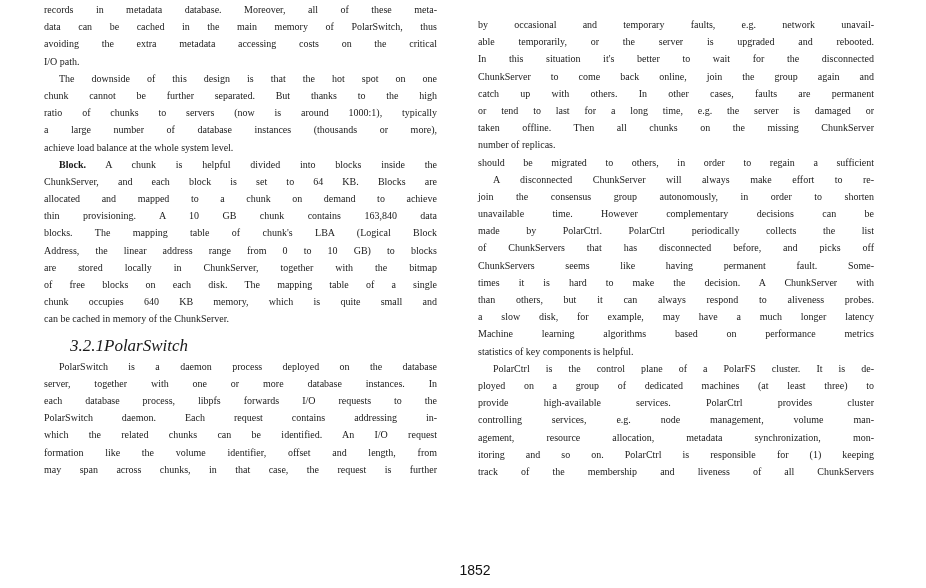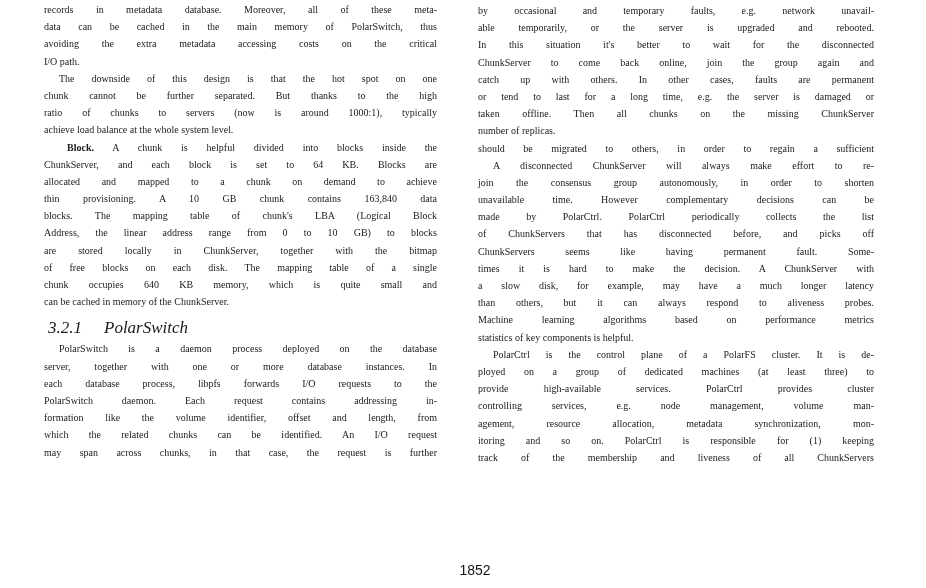--- a/index.html
+++ b/index.html
@@ -6,39 +6,40 @@
   body { width:926px; height:588px; position:relative; overflow:hidden;
          font-family:"Liberation Serif","DejaVu Serif",serif; color:#1a1a1a; }
   .col { position:absolute; top:0; width:393px; }
   .col.left { left:44px; }
   .col.right { left:478px; width:396px; }
   .line { height:17.2px; line-height:17.2px; font-size:10px; white-space:nowrap;
           text-align:justify; text-align-last:justify; display:block; }
   .line.last { text-align-last:left;font-family:Liberation Serif, serif; }
   .line.indent { padding-left:15px; }
   .heading { font-style:italic; font-size:17px; height:24px; line-height:24px; margin-top:6px; margin-bottom:0px; padding-left:4px; }
-  .heading .num { display:inline-block; width:56px; }
-  .bold { font-weight:bold;margin-left:8px; }
+  .heading .num { display:inline-block; width:56px;text-align:right; }
+  .bold { font-weight:bold; }
   .pagenum { position:absolute; left:12px; width:926px; top:562px; text-align:center;
              font-family:"Liberation Sans","DejaVu Sans",sans-serif; font-size:14px; color:#111; }
 </style>
 </head>
 <body>
 
 <div class="col left" style="top:1px;">
   <div>
     <span class="line">records in metadata database. Moreover, all of these meta-</span>
     <span class="line">data can be cached in the main memory of PolarSwitch, thus</span>
     <span class="line">avoiding the extra metadata accessing costs on the critical</span>
     <span class="line last">I/O path.</span>
   </div>
   <div>
     <span class="line indent">The downside of this design is that the hot spot on one</span>
     <span class="line">chunk cannot be further separated. But thanks to the high</span>
     <span class="line">ratio of chunks to servers (now is around 1000:1), typically</span>
+    <span class="line">a large number of database instances (thousands or more),</span>
     <span class="line last">achieve load balance at the whole system level.</span>
   </div>
   <div>
     <span class="line indent"><span class="bold">Block.</span><span> A chunk is helpful divided into blocks inside the</span></span>
     <span class="line">ChunkServer, and each block is set to 64 KB. Blocks are</span>
     <span class="line">allocated and mapped to a chunk on demand to achieve</span>
     <span class="line">thin provisioning.  A 10 GB chunk contains 163,840 data</span>
     <span class="line">blocks. The mapping table of chunk's LBA (Logical Block</span>
     <span class="line">Address, the linear address range from 0 to 10 GB) to blocks</span>
     <span class="line">are stored locally in ChunkServer, together with the bitmap</span>
@@ -47,48 +48,48 @@
     <span class="line last">can be cached in memory of the ChunkServer.</span>
   </div>
   <div class="heading">
     <span class="num">3.2.1</span><span>PolarSwitch</span>
   </div>
   <div>
     <span class="line indent">PolarSwitch is a daemon process deployed on the database</span>
     <span class="line">server, together with one or more database instances.  In</span>
     <span class="line">each database process, libpfs forwards I/O requests to the</span>
     <span class="line">PolarSwitch daemon. Each request contains addressing in-</span>
+    <span class="line">which the related chunks can be identified. An I/O request</span>
     <span class="line">formation like the volume identifier, offset and length, from</span>
-    <span class="line">which the related chunks can be identified. An I/O request</span>
     <span class="line">may span across chunks, in that case, the request is further</span>
   </div>
 </div>
 
-<div class="col right" style="top:2px;">
+<div class="col right" style="top:16px;">
   <div>
     <span class="line">by occasional and temporary faults, e.g.  network unavail-</span>
     <span class="line">able temporarily, or the server is upgraded and rebooted.</span>
     <span class="line">In this situation it's better to wait for the disconnected</span>
     <span class="line">ChunkServer to come back online, join the group again and</span>
     <span class="line">catch up with others. In other cases, faults are permanent</span>
     <span class="line">or tend to last for a long time, e.g. the server is damaged or</span>
     <span class="line">taken offline. Then all chunks on the missing ChunkServer</span>
     <span class="line last">number of replicas.</span>
     <span class="line">should be migrated to others, in order to regain a sufficient</span>
   </div>
   <div>
     <span class="line indent">A disconnected ChunkServer will always make effort to re-</span>
     <span class="line">join the consensus group autonomously, in order to shorten</span>
     <span class="line">unavailable time. However complementary decisions can be</span>
     <span class="line">made by PolarCtrl.  PolarCtrl periodically collects the list</span>
     <span class="line">of ChunkServers that has disconnected before, and picks off</span>
     <span class="line">ChunkServers seems like having permanent fault.  Some-</span>
     <span class="line">times it is hard to make the decision. A ChunkServer with</span>
+    <span class="line">than others, but it can always respond to aliveness probes.</span>
     <span class="line">a slow disk, for example, may have a much longer latency</span>
-    <span class="line">than others, but it can always respond to aliveness probes.</span>
     <span class="line">Machine learning algorithms based on performance metrics</span>
     <span class="line last">statistics of key components is helpful.</span>
   </div>
   <div>
     <span class="line indent">PolarCtrl is the control plane of a PolarFS cluster. It is de-</span>
     <span class="line">ployed on a group of dedicated machines (at least three) to</span>
     <span class="line">provide high-available services.  PolarCtrl provides cluster</span>
     <span class="line">controlling services, e.g.  node management, volume man-</span>
     <span class="line">agement, resource allocation, metadata synchronization, mon-</span>
     <span class="line">itoring and so on. PolarCtrl is responsible for (1) keeping</span>

